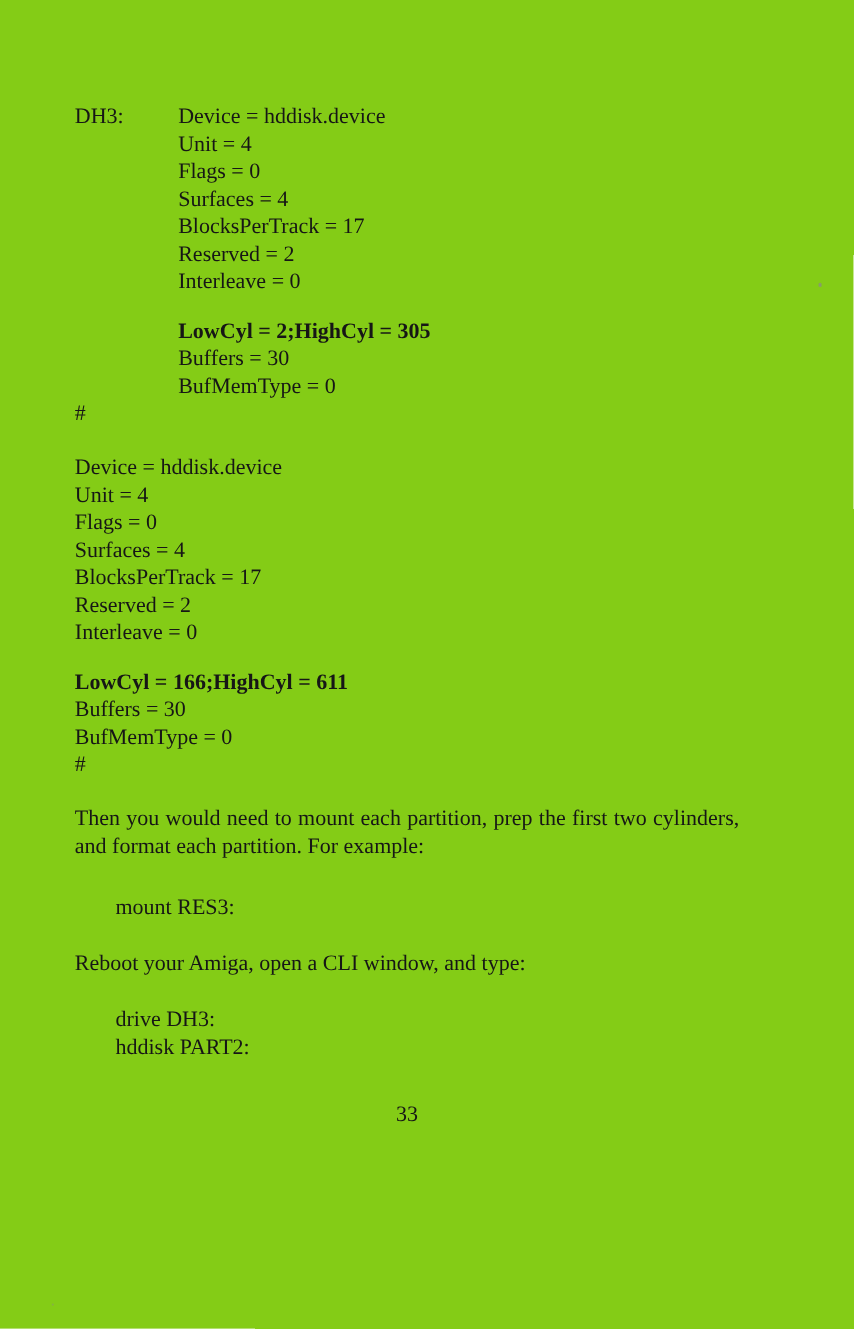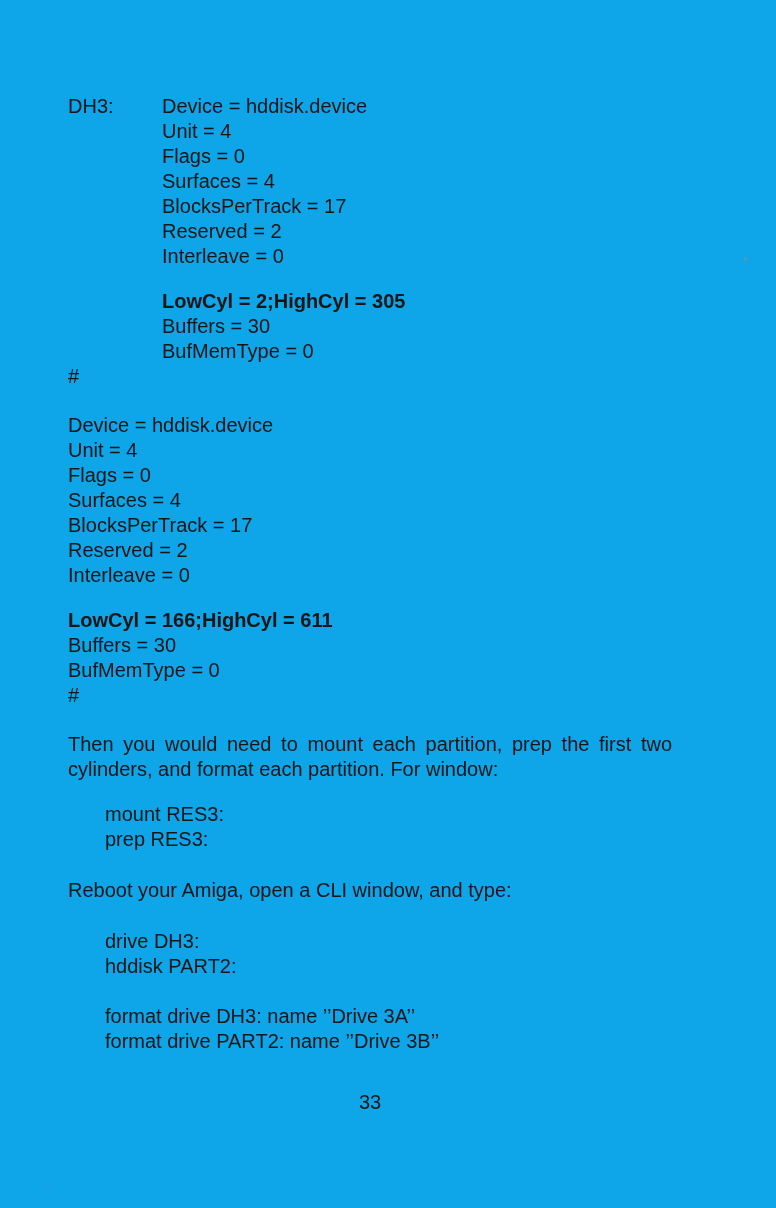--- a/index.html
+++ b/index.html
@@ -4,39 +4,39 @@
 <style>
   html, body {
     margin: 0;
     padding: 0;
     background: #ffffff;
   }
   .page {
     position: relative;
     width: 776px;
     height: 1208px;
-    background: #0ea5e9;
+    background: #84cc16;
     color: #161616;
-    font-family: Liberation Sans, sans-serif;
+    font-family: Liberation Serif, serif;
     font-size: 20px;
     line-height: 25px;
     box-sizing: border-box;
     padding: 94px 104px 14px 68px;
     overflow: hidden;
   }
   .entry-block { margin-bottom: 24px; }
   .entry { display: flex; }
   .entry-label { width: 94px; flex: 0 0 94px; }
   .entry-lines { flex: 1 1 auto; }
   .config-line { white-space: nowrap; }
   .config-line.bold { font-weight: 700; margin-top: 20px; }
   .terminator { }
   .par { margin: 0; text-align: justify; }
   .cmds { margin-left: 37px; }
-  .cmds-1 { margin-top: 20px; }
+  .cmds-1 { margin-top: 31px; }
   .par-reboot { margin-top: 26px; text-align: left; }
   .cmds-2 { margin-top: 26px; }
   .cmds-3 { margin-top: 25px; }
   .page-number { margin-top: 36px; text-align: center; }
   .speck {
     position: absolute;
     background: #8a8a8a;
     border-radius: 50%;
   }
   .speck-1 { left: 744px; top: 257px; width: 3px; height: 4px; opacity: .7; }
@@ -77,37 +77,32 @@
         <div class="config-line">Reserved = 2</div>
         <div class="config-line">Interleave = 0</div>
         <div class="config-line bold">LowCyl = 166;HighCyl = 611</div>
         <div class="config-line">Buffers = 30</div>
         <div class="config-line">BufMemType = 0</div>
       </div>
     </div>
     <div class="terminator">#</div>
   </div>
 
-  <p class="par">Then you would need to mount each partition, prep the first two cylinders, and format each partition. For window:</p>
+  <p class="par">Then you would need to mount each partition, prep the first two cylinders, and format each partition. For example:</p>
 
   <div class="cmds cmds-1">
     <div class="command-line">mount RES3:</div>
-    <div class="command-line">prep RES3:</div>
   </div>
 
   <p class="par par-reboot">Reboot your Amiga, open a CLI window, and type:</p>
 
   <div class="cmds cmds-2">
     <div class="command-line">drive DH3:</div>
     <div class="command-line">hddisk PART2:</div>
   </div>
 
-  <div class="cmds cmds-3">
-    <div class="command-line">format drive DH3: name ’’Drive 3A’’</div>
-    <div class="command-line">format drive PART2: name ’’Drive 3B’’</div>
-  </div>
 
   <div class="page-number">33</div>
 
   <div class="speck speck-1"></div>
   <div class="speck speck-2"></div>
 
 </div>
 
 </body></html>

